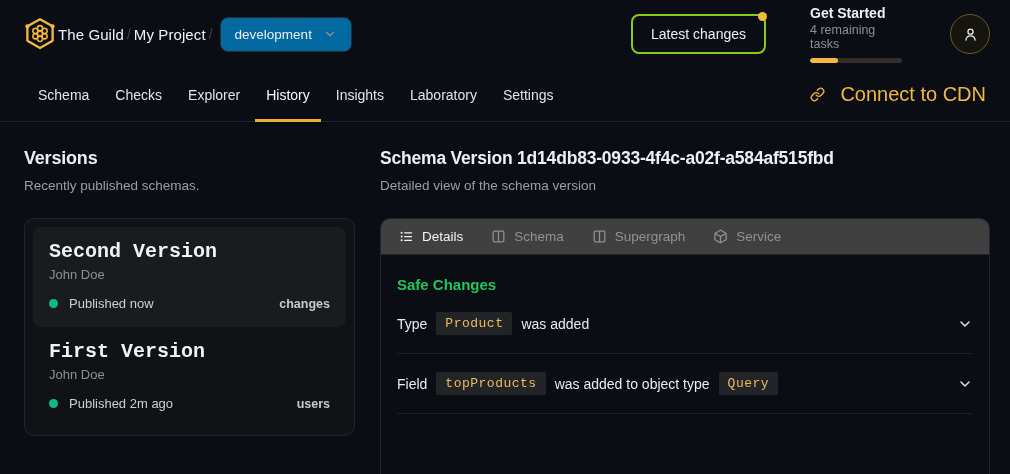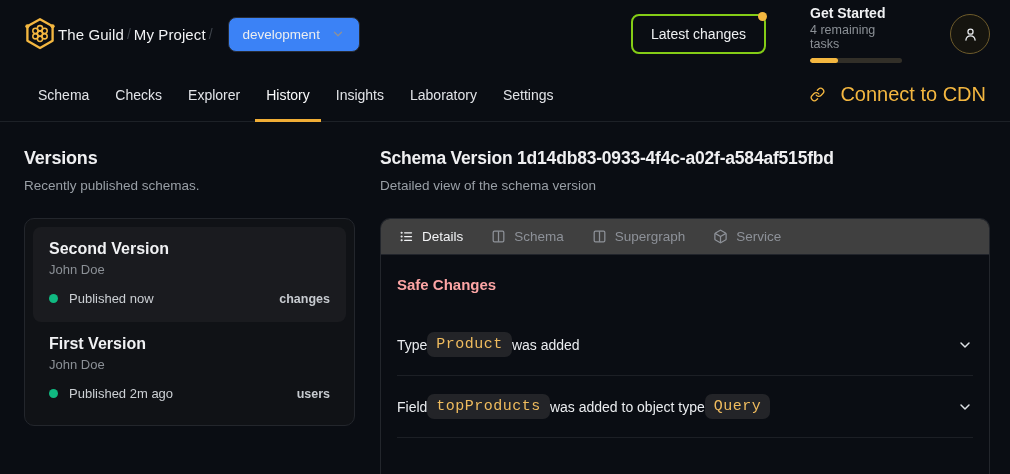--- a/index.html
+++ b/index.html
@@ -12,22 +12,22 @@
   }
   svg { display:block; }
 
   
   .header { height:68px; display:flex; align-items:center; padding:0 20px 0 22px; }
   .brand { display:flex; align-items:center; }
   .logo { width:36px; height:36px; }
   .crumb { font-size:15px; color:#f1f2f4; font-weight:500; letter-spacing:.1px; cursor:pointer; }
   .crumb-sep { color:#3f444c; font-size:14px; padding:0 3px; }
   .target-dd {
-    display:flex; align-items:center; gap:11px; margin-left:12px;
-    background:#3b82f6; border:1px solid #282c34; border-radius:8px;
+    display:flex; align-items:center; gap:11px; margin-left:4px;
+    background:#0369a1; border:1px solid #282c34; border-radius:8px;
     padding:9px 14px; font-size:13.5px; color:#eceef0; cursor:pointer;
   }
   .target-dd .chev { color:#8d9198; }
   .header-right { margin-left:auto; display:flex; align-items:center; gap:44px; }
   .latest-btn {
     position:relative; background:transparent; border:2px solid #84cc16; border-radius:8px;
     padding:10px 18px; color:#eef0f2; font-size:14px; font-family:inherit; cursor:pointer;
   }
   .notif-dot { position:absolute; top:-4px; right:-3px; width:9px; height:9px; border-radius:50%; background:#f4b740; }
   .get-started { width:96px; }
@@ -53,39 +53,39 @@
   .col-left { width:331px; flex:none; }
   .col-right { flex:1; display:flex; flex-direction:column; min-width:0; }
   .sec-title { font-size:18px; font-weight:700; color:#efeff1; letter-spacing:-.2px; }
   .sec-title.right { font-size:17.5px; }
   .sec-sub { margin-top:9px; font-size:13.5px; color:#999fa6; }
 
   
   .versions-card { margin-top:25px; background:#101216; border:1px solid #23262c; border-radius:10px; padding:8px; }
   .version-item { padding:13px 16px 16px; border-radius:8px; cursor:pointer; }
   .version-item.selected { background:#1a1b1f; }
-  .vi-name { font-size:16px; font-weight:600; color:#f0f1f3; }
+  .vi-name { font-size:20px; font-weight:600; color:#f0f1f3;font-family:Liberation Mono, monospace; }
   .vi-author { margin-top:4px; font-size:13px; color:#8b9096; }
   .vi-meta { display:flex; align-items:center; margin-top:14px; }
   .status-dot { width:9px; height:9px; border-radius:50%; background:#10b981; margin-right:11px; flex:none; }
   .vi-status { font-size:13px; color:#ccd0d4; }
   .vi-service { margin-left:auto; font-size:12.5px; font-weight:700; color:#c6cacf; }
 
   
   .detail-panel { margin-top:25px; flex:1; border:1px solid #23262c; border-bottom:none; border-radius:10px 10px 0 0; overflow:hidden; display:flex; flex-direction:column; }
   .tabbar { height:36px; flex:none; display:flex; align-items:center; background:#404040; border-bottom:1px solid #21242b; padding:0 4px; }
   .dtab { display:flex; align-items:center; gap:8px; padding:0 14px; font-size:13.5px; color:#8d9198; cursor:pointer; height:100%; }
   .dtab.active { color:#f2f3f5; }
   .panel-body { padding:0 16px; }
-  .safe-title { margin:21px 0 21px; font-size:15px; font-weight:700; color:#fca5a5; }
-  .change-row { display:flex; align-items:center; padding:18px 0; border-bottom:1px solid #1c1f25; font-size:14px; color:#eaecef; }
+  .safe-title { margin:21px 0 1px; font-size:15px; font-weight:700; color:#22c55e; }
+  .change-row { display:flex; align-items:center; gap:9px; padding:18px 0; border-bottom:1px solid #1c1f25; font-size:14px; color:#eaecef; }
   .code-badge {
     font-family:"Liberation Mono","DejaVu Sans Mono",monospace;
-    font-size:15px; letter-spacing:.5px; color:#f0bc5e; background:#232428;
-    border-radius:7px; padding:4px 9px; white-space:nowrap;
+    font-size:13px; letter-spacing:.5px; color:#f0bc5e; background:#232428;
+    border-radius:2px; padding:4px 9px; white-space:nowrap;
   }
   .row-chevron { margin-left:auto; color:#dfe2e6; cursor:pointer; }
 </style>
 </head>
 <body>
 
 <div class="header">
   <div class="brand">
     <span class="logo">
       <svg viewBox="0 0 40 40" fill="none">

